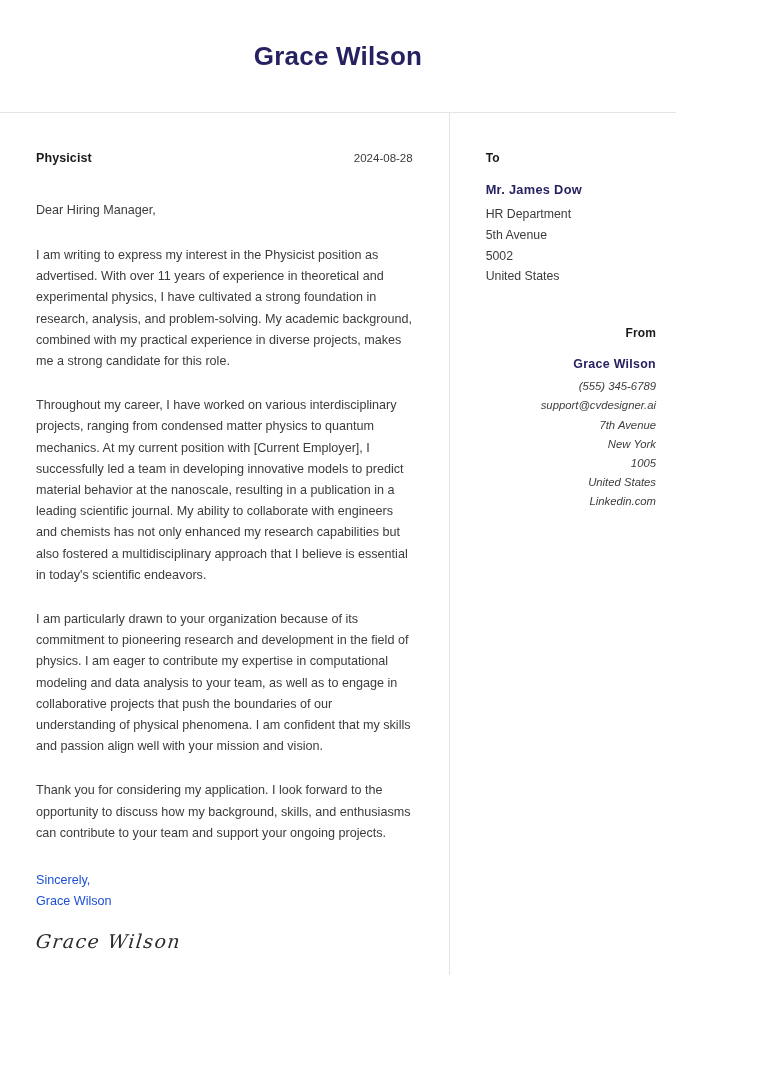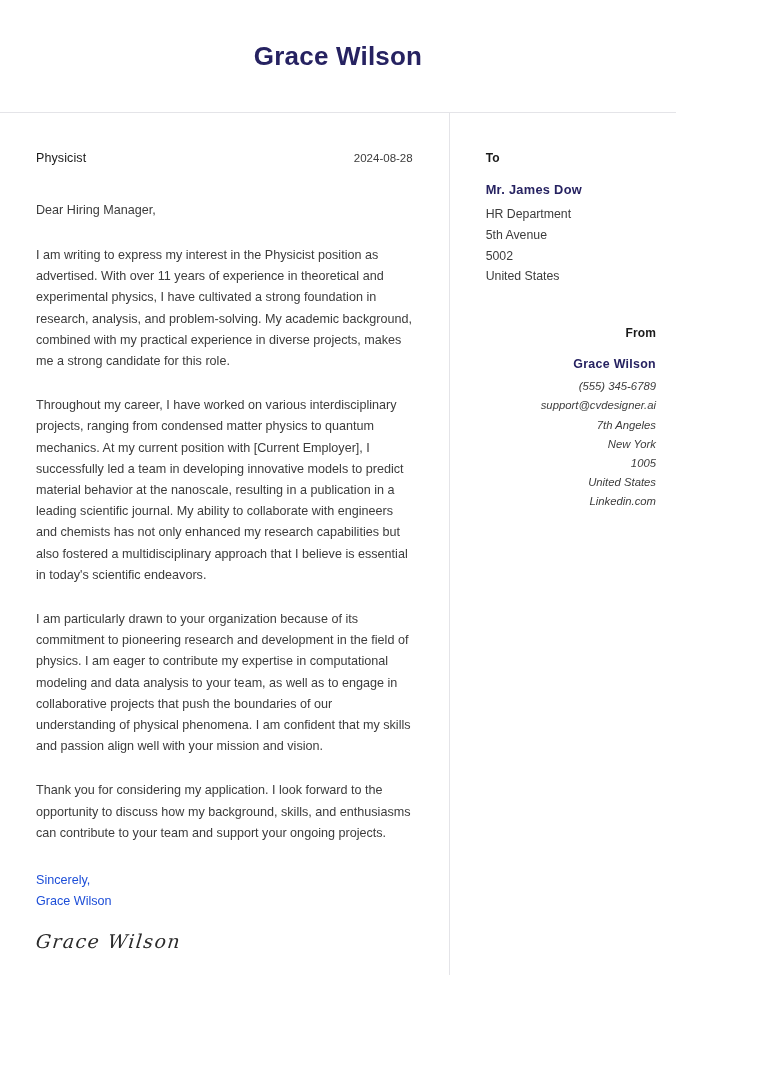--- a/index.html
+++ b/index.html
@@ -69,21 +69,21 @@
 
   
   .meta-row {
     display: flex;
     align-items: baseline;
     justify-content: space-between;
     margin-bottom: 35px;
   }
   .job-title {
     font-size: 12.5px;
-    font-weight: normal;
+    font-weight: bold;
     color: #1a1a1a;
     letter-spacing: 0.1px;
   }
   .letter-date {
     font-size: 11.5px;
     color: #3c3c3c;
   }
 
   .salutation {
     font-size: 12.6px;
@@ -192,21 +192,21 @@
         <div class="side-line">5th Avenue</div>
         <div class="side-line">5002</div>
         <div class="side-line">United States</div>
       </div>
 
       <div class="from-block">
         <div class="side-label">From</div>
         <div class="side-name">Grace Wilson</div>
         <div class="side-line">(555) 345-6789</div>
         <div class="side-line">support@cvdesigner.ai</div>
-        <div class="side-line">7th Angeles</div>
+        <div class="side-line">7th Avenue</div>
         <div class="side-line">New York</div>
         <div class="side-line">1005</div>
         <div class="side-line">United States</div>
         <div class="side-line">Linkedin.com</div>
       </div>
 
     </div>
   </div>
 </div>
 

